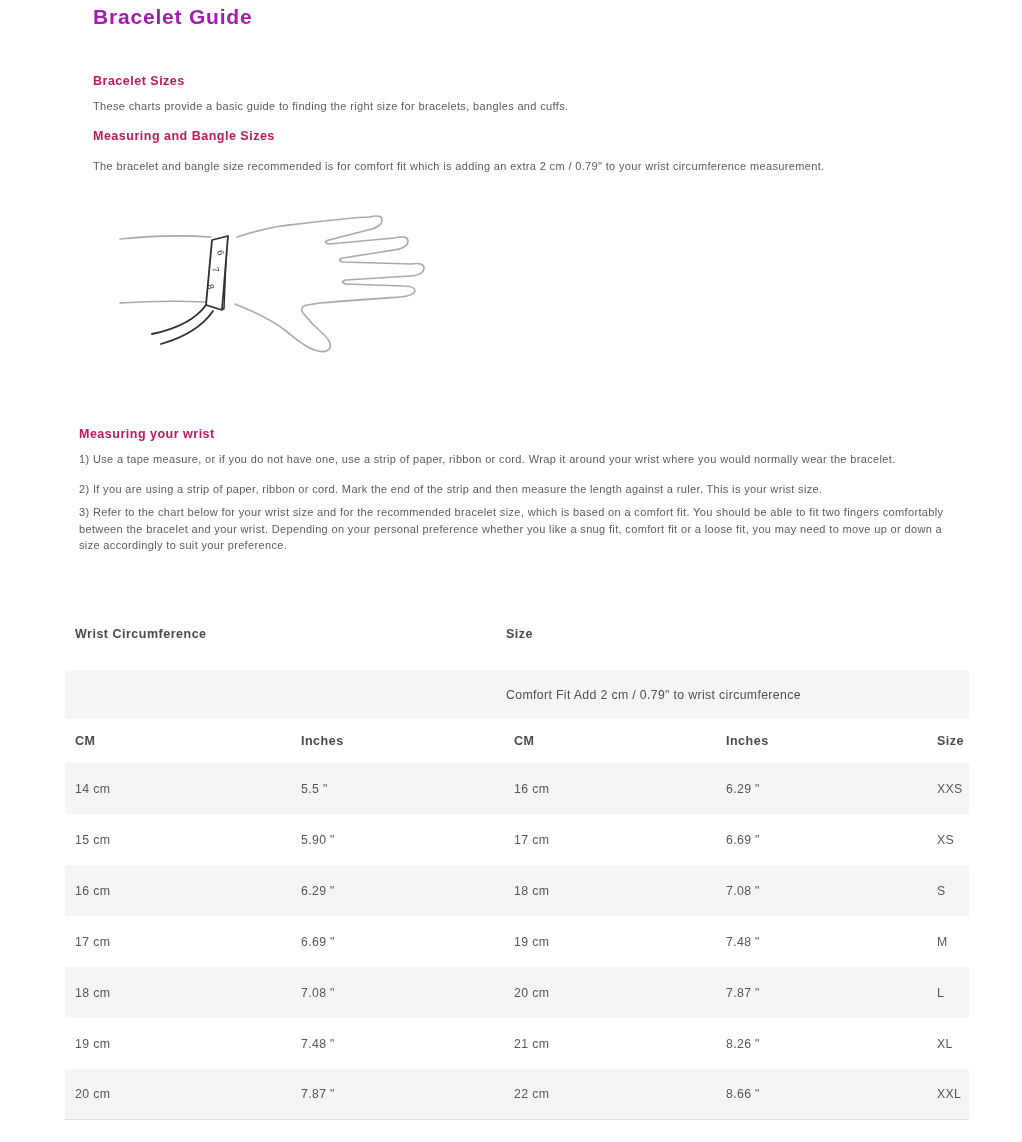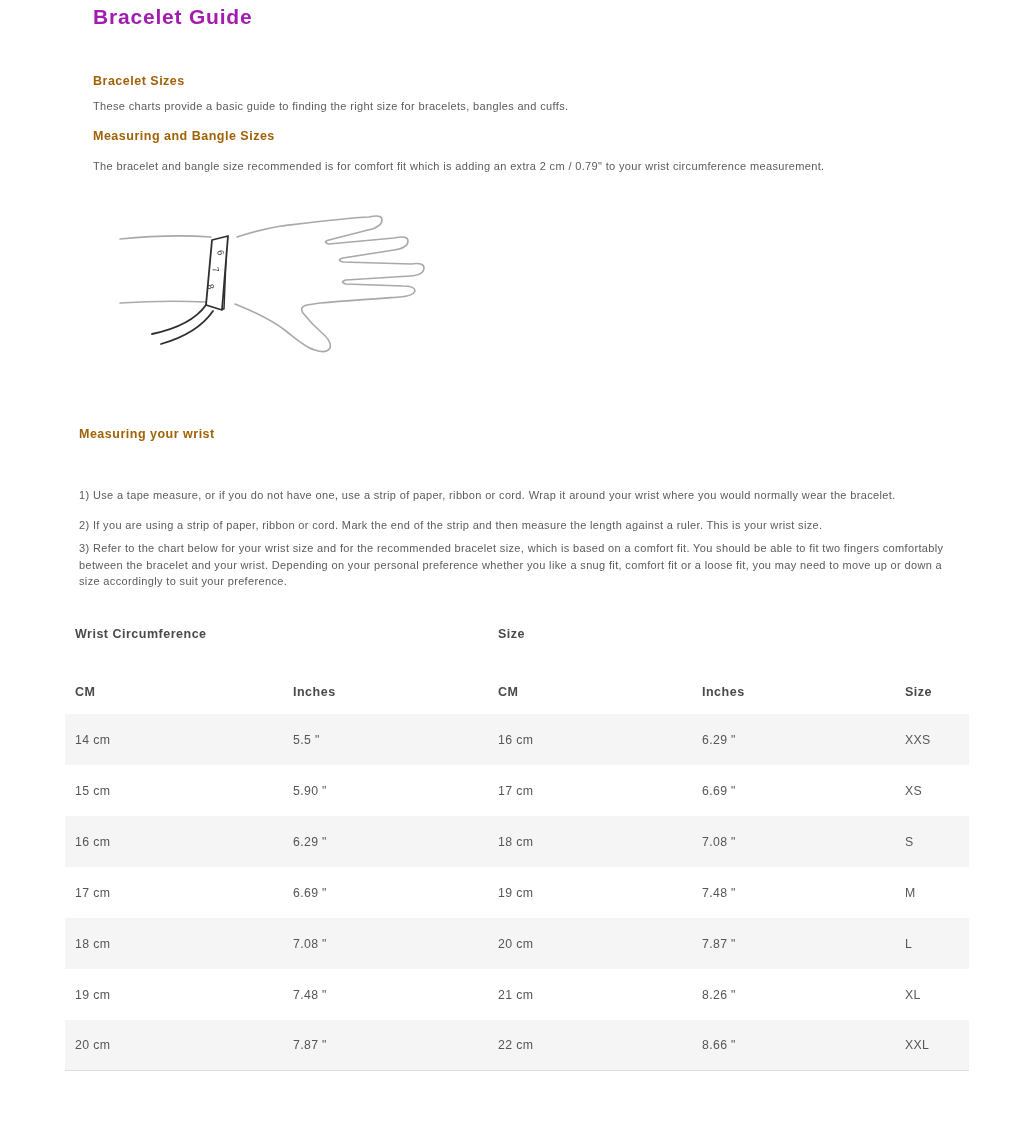--- a/index.html
+++ b/index.html
@@ -11,41 +11,41 @@
     color:#565656;
     overflow:hidden;
   }
   .abs { position:absolute; }
 
   .page-title {
     left:93px; top:5px;
     font-size:21px; font-weight:bold; color:#a21caf; letter-spacing:.8px;
   }
   .section-heading {
-    font-size:12.5px; font-weight:bold; color:#a16207; letter-spacing:.5px;text-align:right;
+    font-size:12.5px; font-weight:bold; color:#be185d; letter-spacing:.5px;text-align:right;
   }
   .body-text {
     font-size:11px; color:#5b5b5b; letter-spacing:.35px; line-height:16.5px;
   }
   #h-sizes   { left:93px; top:74px; }
   #p-sizes   { left:93px; top:98px; width:880px; }
   #h-bangle  { left:93px; top:129px; }
   #p-bangle  { left:93px; top:158px; width:900px; }
 
   #illustration { left:110px; top:198px; width:340px; height:172px; }
 
   #h-measuring { left:79px; top:427px; }
-  .step { left:79px; width:878px;margin-top:36px; }
+  .step { left:79px; width:878px; }
   #step-1 { top:451px; }
   #step-2 { top:481px; }
   #step-3 { top:504px; }
 
   
   #size-table { left:65px; top:618px; width:904px; font-size:12.5px; }
-  .trow { display:grid; grid-template-columns:218px 205px 204px 203px 74px; align-items:center; }
+  .trow { display:grid; grid-template-columns:218px 205px 204px 203px 74px; align-items:center;gap:8px; }
   .trow.span  { grid-template-columns:423px 407px 74px; }
   .trow.note  { grid-template-columns:423px 481px; }
   .tcell { padding-left:10px; letter-spacing:.35px; }
   .row-group   { height:52px; align-items:start; padding-top:9px; }
   .row-group .tcell { font-weight:bold; color:#4a4a4a; letter-spacing:.5px; }
   .row-note    { height:49px; background:#f5f5f5; color:#4f4f4f; font-size:12.3px; }
   .row-cols    { height:44px; }
   .row-cols .tcell { font-weight:bold; color:#4a4a4a; letter-spacing:.5px; }
   .trow.data   { height:51px; color:#565656; font-size:12.3px; }
   .trow.data.gray  { background:#f5f5f5; }
@@ -92,20 +92,24 @@
 
 <h3 id="h-measuring" class="abs section-heading">Measuring your wrist</h3>
 <p id="step-1" class="abs body-text step">1) Use a tape measure, or if you do not have one, use a strip of paper, ribbon or cord. Wrap it around your wrist where you would normally wear the bracelet.</p>
 <p id="step-2" class="abs body-text step">2) If you are using a strip of paper, ribbon or cord. Mark the end of the strip and then measure the length against a ruler. This is your wrist size.</p>
 <p id="step-3" class="abs body-text step">3) Refer to the chart below for your wrist size and for the recommended bracelet size, which is based on a comfort fit. You should be able to fit two fingers comfortably between the bracelet and your wrist. Depending on your personal preference whether you like a snug fit, comfort fit or a loose fit, you may need to move up or down a size accordingly to suit your preference.</p>
 
 <div id="size-table" class="abs">
   <div class="trow span row-group">
     <div class="tcell">Wrist Circumference</div>
     <div class="tcell">Size</div>
+  </div>
+  <div class="trow note row-note">
+    <div class="tcell"></div>
+    <div class="tcell">Comfort Fit Add 2 cm / 0.79" to wrist circumference</div>
   </div>
   <div class="trow row-cols">
     <div class="tcell">CM</div>
     <div class="tcell">Inches</div>
     <div class="tcell">CM</div>
     <div class="tcell">Inches</div>
     <div class="tcell">Size</div>
   </div>
   <div>
       <div class="trow data gray">

